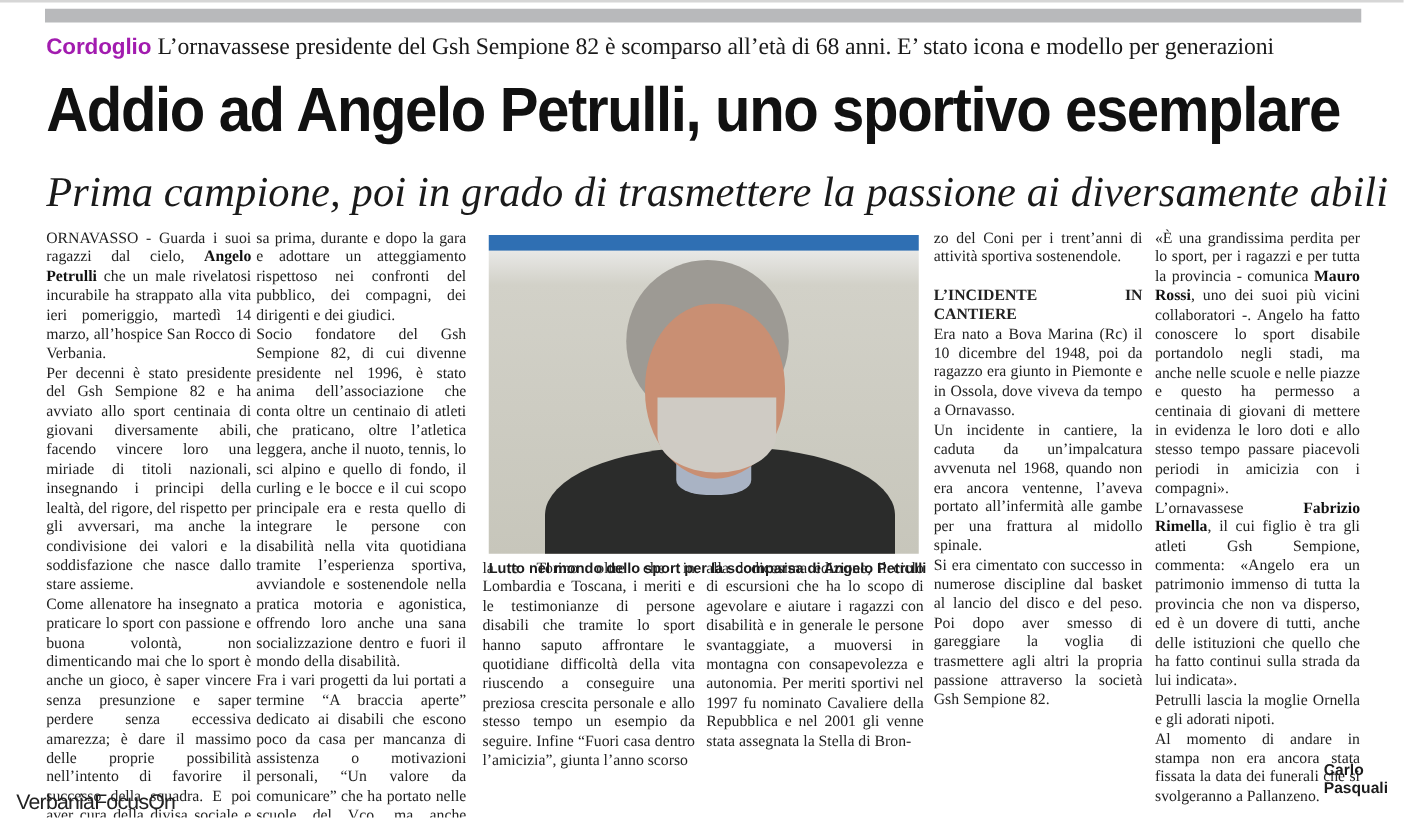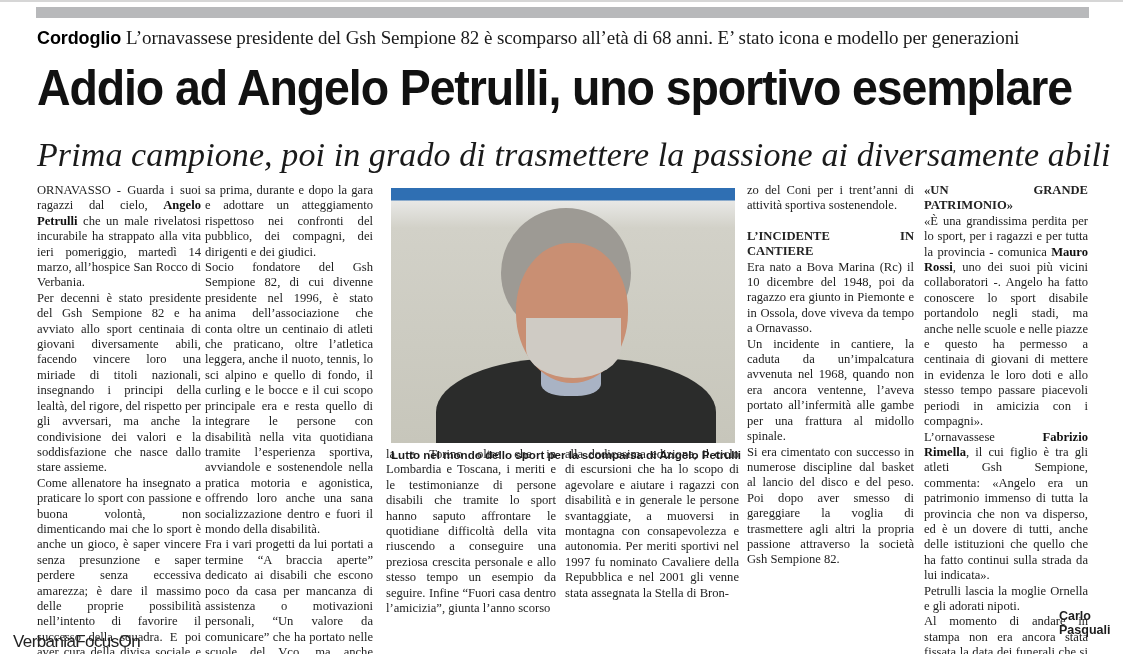--- a/index.html
+++ b/index.html
@@ -1,20 +1,20 @@
 <!DOCTYPE html>
 <html><head>
 <meta charset="utf-8">
 <style>
   html, body { margin:0; padding:0; }
   body { width:1123px; height:654px; background:#ffffff; position:relative; overflow:hidden; font-family:"Liberation Serif", serif; color:#1a1a1a; }
   .topline { position:absolute; left:0; top:0; width:1123px; height:2px; background:#d6d6d6; }
   .greybar { position:absolute; left:36px; top:7px; width:1053px; height:11px; background:#b8b9bb; }
   .kicker { position:absolute; left:37px; top:27px; font-size:19px; white-space:nowrap; letter-spacing:-0.1px; }
-  .kicker .tag { font-family:"Liberation Sans", sans-serif; font-weight:bold; color:#000000; font-size:18px; margin-right:5px; }
+  .kicker .tag { font-family:"Liberation Sans", sans-serif; font-weight:bold; color:#a21caf; font-size:18px; margin-right:5px; }
   .headline { position:absolute; left:37px; top:58px; width:1043px; font-family:"Liberation Sans", sans-serif; font-weight:bold; font-size:50px; line-height:60px; white-space:nowrap; letter-spacing:-1.2px; transform:scaleX(0.93); transform-origin:left top; color:#111; }
   .subhead { position:absolute; left:37px; top:124px; font-style:italic; font-size:34px; white-space:nowrap; letter-spacing:0.1px; color:#1a1a1a;margin-top:12px; }
   .col { position:absolute; top:183px; font-size:12.6px; line-height:15.4px; text-align:justify; color:#222; }
   .col p { margin:0; }
   .col b { font-weight:bold; color:#111; }
   .col .sec { font-weight:bold; display:block; margin-top:15px; }
   .c1 { left:37px; width:164px; }
   .c2 { left:205px; width:168px; }
   .c3a { left:386px; width:170px; top:447px; }
   .c3b { left:565px; width:174px; top:447px; }
@@ -73,21 +73,20 @@
 
 <div class="col c4">
   <p>zo del Coni per i trent’anni di attività sportiva sostenendole.</p>
   <span class="sec">L’INCIDENTE IN CANTIERE</span>
   <p>Era nato a Bova Marina (Rc) il 10 dicembre del 1948, poi da ragazzo era giunto in Piemonte e in Ossola, dove viveva da tempo a Ornavasso.</p>
   <p>Un incidente in cantiere, la caduta da un’impalcatura avvenuta nel 1968, quando non era ancora ventenne, l’aveva portato all’infermità alle gambe per una frattura al midollo spinale.</p>
   <p>Si era cimentato con successo in numerose discipline dal basket al lancio del disco e del peso. Poi dopo aver smesso di gareggiare la voglia di trasmettere agli altri la propria passione attraverso la società Gsh Sempione 82.</p>
 </div>
 
 <div class="col c5">
-  <span class="sec" style="margin-top:0">«UN GRANDE PATRIMONIO»</span>
   <p><span>«È una grandissima perdita per lo sport, per i ragazzi e per tutta la provincia - comunica </span><b>Mauro Rossi</b><span>, uno dei suoi più vicini collaboratori -. Angelo ha fatto conoscere lo sport disabile portandolo negli stadi, ma anche nelle scuole e nelle piazze e questo ha permesso a centinaia di giovani di mettere in evidenza le loro doti e allo stesso tempo passare piacevoli periodi in amicizia con i compagni».</span></p>
   <p><span>L’ornavassese </span><b>Fabrizio Rimella</b><span>, il cui figlio è tra gli atleti Gsh Sempione, commenta: «Angelo era un patrimonio immenso di tutta la provincia che non va disperso, ed è un dovere di tutti, anche delle istituzioni che quello che ha fatto continui sulla strada da lui indicata».</span></p>
   <p>Petrulli lascia la moglie Ornella e gli adorati nipoti.</p>
   <p>Al momento di andare in stampa non era ancora stata fissata la data dei funerali che si svolgeranno a Pallanzeno.</p>
 </div>
 
 <div class="signature">Carlo Pasquali</div>
 <div class="watermark">VerbaniaFocusOn</div>
 
 </body></html>

